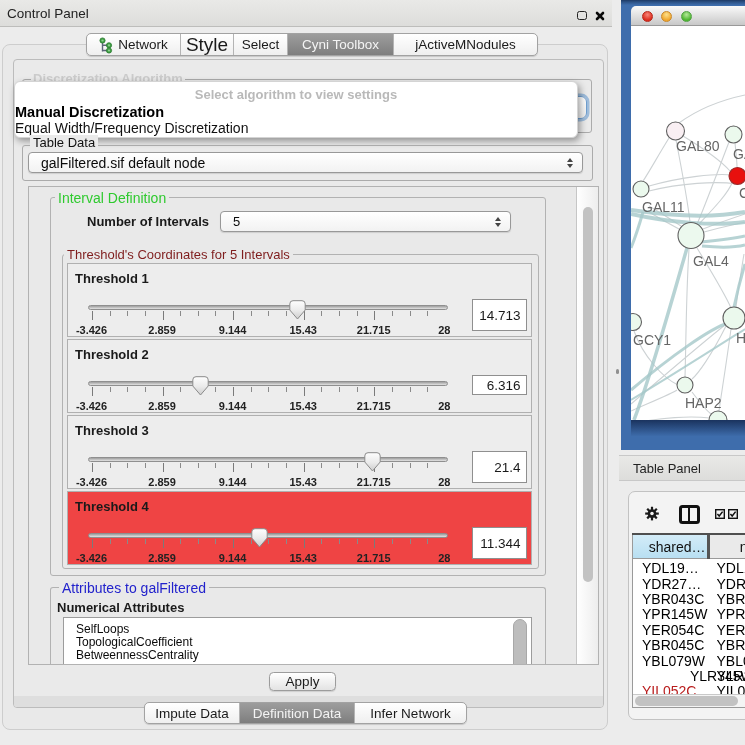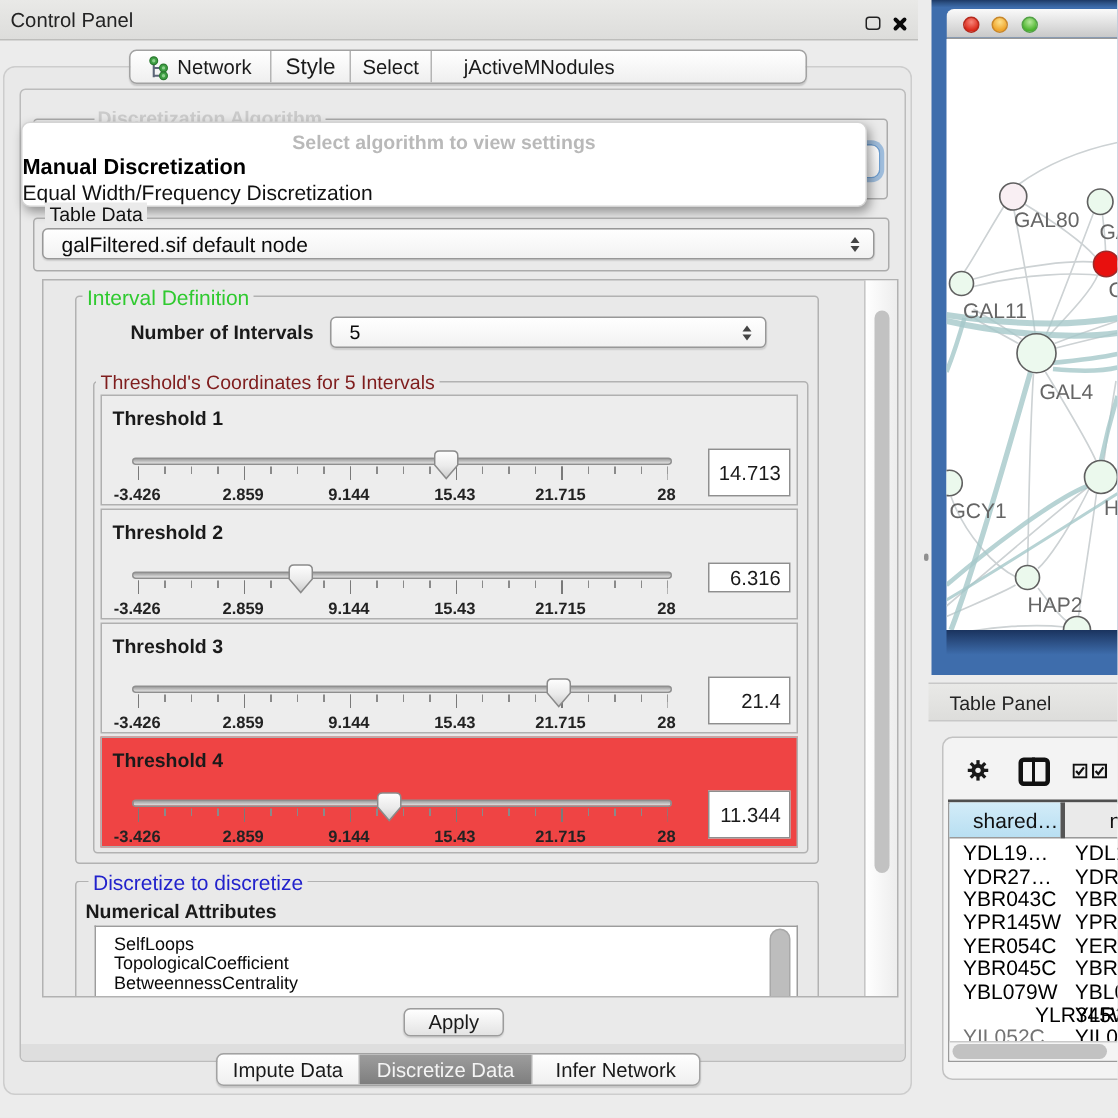--- a/index.html
+++ b/index.html
@@ -30,26 +30,27 @@
         </g>
         <g fill="#3fa044" stroke="#2c7a31" stroke-width="0.8">
           <circle cx="3.5" cy="3.5" r="2.6"></circle>
           <circle cx="10" cy="8.3" r="2.6"></circle>
           <circle cx="10" cy="13.5" r="2.6"></circle>
         </g>
         <circle cx="3.5" cy="3.5" r="1.1" fill="#8fd08f"></circle>
         <circle cx="10" cy="8.3" r="1.1" fill="#8fd08f"></circle>
         <circle cx="10" cy="13.5" r="1.1" fill="#8fd08f"></circle>
       </svg>Network</div>
-    <div style="width:53px;height:100%;border-right:1px solid #b4b4b4;display:flex;align-items:center;justify-content:center;font-size:15px;">Style</div>
+    <div style="width:53px;height:100%;border-right:1px solid #b4b4b4;display:flex;align-items:center;justify-content:center;font-size:19px;">Style</div>
     <div style="width:54px;height:100%;border-right:1px solid #b4b4b4;display:flex;align-items:center;justify-content:center;font-size:13.5px;">Select</div>
+    <div style="width:106px;height:100%;background:linear-gradient(#9d9d9d,#7e7e7e);color:#f4f4f4;border-right:1px solid #b4b4b4;display:flex;align-items:center;justify-content:center;font-size:13.5px;">Cyni Toolbox</div>
     <div style="width:143px;height:100%;display:flex;align-items:center;justify-content:center;font-size:13.5px;">jActiveMNodules</div>
   </div>
 <div class="abs" style="left:22px;top:79px;width:570px;height:54px;border:1px solid #ababab;border-radius:3px;"></div>
-<div class="abs b" style="left:31px;top:71px;font-size:13px;color:#cbcbcb;background:#eaeaea;padding:0 2px;margin-left:32px;">Discretization Algorithm</div>
+<div class="abs b" style="left:31px;top:71px;font-size:13px;color:#cbcbcb;background:#eaeaea;padding:0 2px;">Discretization Algorithm</div>
 <div class="abs" style="left:560px;top:96px;width:27px;height:23px;border-radius:6px;box-shadow:0 0 0 2.5px rgba(95,150,205,0.55);background:linear-gradient(#fff,#eee);border:1.5px solid #6f9ecf;"></div>
 <div class="abs" style="left:14px;top:81px;width:564px;height:57px;background:#fff;border:1px solid #d4d4d4;border-radius:6px;box-shadow:2px 3px 7px rgba(0,0,0,0.38);"></div>
 <div class="abs b" style="left:14px;top:87px;width:564px;text-align:center;font-size:13px;color:#b9b9b9;">Select algorithm to view settings</div>
 <div class="abs b" style="left:15px;top:104px;font-size:14.5px;color:#000;">Manual Discretization</div>
 <div class="abs" style="left:15px;top:120px;font-size:14px;color:#111;">Equal Width/Frequency Discretization</div>
 <div class="abs" style="left:22px;top:145px;width:571px;height:36px;border:1px solid #ababab;border-radius:3px;"></div>
 <div class="abs" style="left:30px;top:135px;font-size:13px;color:#111;background:#eaeaea;padding:0 3px;">Table Data</div>
 <div class="abs" style="left:28px;top:152px;width:555px;height:21px;border:1px solid #989898;border-radius:4px;background:linear-gradient(#ffffff,#f2f2f2);box-shadow:0 1px 1px rgba(0,0,0,0.12);">
     <div style="position:absolute;left:12px;top:50%;transform:translateY(-52%);font-size:14px;color:#0a0a0a;">galFiltered.sif default node</div>
     <div style="position:absolute;right:9px;top:50%;margin-top:-5px;width:0;height:0;border-left:3.5px solid transparent;border-right:3.5px solid transparent;border-bottom:4.5px solid #444;"></div>
@@ -154,30 +155,30 @@
         <linearGradient id="thg4" x1="0" y1="0" x2="0" y2="1">
           <stop offset="0" stop-color="#fefefe"></stop>
           <stop offset="0.55" stop-color="#eaeaea"></stop>
           <stop offset="1" stop-color="#cccccc"></stop>
         </linearGradient>
       </defs>
     </svg>
     <div class="abs" style="left:403.5px;top:35px;width:55px;height:32px;background:#fff;border:1px solid #8f8f8f;display:flex;align-items:center;justify-content:flex-end;padding-right:5px;font-size:13.5px;">11.344</div>
   </div>
 <div class="abs" style="left:50px;top:587px;width:496px;height:77px;border:1px solid #b2b2b2;border-radius:3px 3px 0 0;border-bottom:none;"></div>
-<div class="abs" style="left:59px;top:580px;font-size:14px;color:#2222cc;background:#e9e9e9;padding:0 3px;">Discretize to discretize</div>
+<div class="abs" style="left:59px;top:580px;font-size:14px;color:#2222cc;background:#e9e9e9;padding:0 3px;">Attributes to galFiltered</div>
 <div class="abs b" style="left:57px;top:600px;font-size:13px;">Numerical Attributes</div>
 <div class="abs" style="left:63px;top:617px;width:469px;height:47px;background:#fff;border:1px solid #9c9c9c;border-bottom:none;overflow:hidden;">
     <div style="padding:5px 0 0 12px;font-size:12px;line-height:12.9px;color:#0a0a0a;">SelfLoops<br>TopologicalCoefficient<br>BetweennessCentrality</div>
     <div style="position:absolute;right:4.5px;top:1px;width:13.5px;height:60px;background:#bdbdbd;border-radius:7px;border:1px solid #a8a8a8;"></div>
   </div>
 <div class="abs" style="left:269px;top:672px;width:67px;height:19px;border:1px solid #9c9c9c;border-radius:4.5px;background:linear-gradient(#ffffff,#e3e3e3);display:flex;align-items:center;justify-content:center;font-size:13.5px;box-shadow:0 1px 1px rgba(0,0,0,0.12);">Apply</div>
 <div class="abs" style="left:144px;top:702px;width:323px;height:22px;border:1px solid #a2a2a2;border-radius:5px;background:linear-gradient(#ffffff,#efefef);overflow:hidden;display:flex;box-shadow:0 1px 1px rgba(0,0,0,0.15);">
     <div style="width:95px;height:100%;border-right:1px solid #b4b4b4;display:flex;align-items:center;justify-content:center;font-size:13.5px;">Impute Data</div>
-    <div style="width:115px;height:100%;background:linear-gradient(#9d9d9d,#7e7e7e);color:#f4f4f4;border-right:1px solid #b4b4b4;display:flex;align-items:center;justify-content:center;font-size:13.5px;">Discretize Data</div>
+    <div style="width:115px;height:100%;background:linear-gradient(#9d9d9d,#7e7e7e);color:#f4f4f4;border-right:1px solid #b4b4b4;display:flex;align-items:center;justify-content:center;font-size:13.5px;">Definition Data</div>
     <div style="width:111px;height:100%;display:flex;align-items:center;justify-content:center;font-size:13.5px;">Infer Network</div>
   </div>
 <div class="abs" style="left:616px;top:369px;width:3px;height:5px;border-radius:2px;background:#909090;"></div>
 <div class="abs" style="left:620.5px;top:0;width:124.5px;height:450px;background:linear-gradient(#1d3965 0px,#2d5285 2px,#3e6dac 5px,#3e6dac 100%);"></div>
 <div class="abs" style="left:631px;top:6px;width:114px;height:20px;background:linear-gradient(#fafafa,#c8c8c8);border-bottom:1px solid #999;border-top-left-radius:5px;"></div>
 <div class="abs" style="left:641.5px;top:10.5px;width:11px;height:11px;border-radius:50%;background:radial-gradient(circle at 50% 30%,#f78579,#dc2b1c 70%);border:1px solid #b5291d;"></div>
 <div class="abs" style="left:661.0px;top:10.5px;width:11px;height:11px;border-radius:50%;background:radial-gradient(circle at 50% 30%,#fde08a,#f0a62c 70%);border:1px solid #c8872a;"></div>
 <div class="abs" style="left:680.5px;top:10.5px;width:11px;height:11px;border-radius:50%;background:radial-gradient(circle at 50% 30%,#b5e89a,#4cb52e 70%);border:1px solid #53a146;"></div>
 <svg class="abs" style="left:631px;top:26px;background:#fff;" width="114" height="394" viewBox="0 0 114 394">
 <g fill="none" stroke="#cdd2d4" stroke-width="1.1">
@@ -277,16 +278,16 @@
 <div class="abs" style="left:642px;top:606.4px;width:64px;font-size:14px;color:#000;">YPR145W</div>
 <div class="abs" style="left:716.5px;top:606.4px;width:29px;font-size:14px;color:#000;overflow:hidden;">YPR1</div>
 <div class="abs" style="left:642px;top:621.8px;width:64px;font-size:14px;color:#000;">YER054C</div>
 <div class="abs" style="left:716.5px;top:621.8px;width:29px;font-size:14px;color:#000;overflow:hidden;">YER0</div>
 <div class="abs" style="left:642px;top:637.2px;width:64px;font-size:14px;color:#000;">YBR045C</div>
 <div class="abs" style="left:716.5px;top:637.2px;width:29px;font-size:14px;color:#000;overflow:hidden;">YBR0</div>
 <div class="abs" style="left:642px;top:652.6px;width:64px;font-size:14px;color:#000;">YBL079W</div>
 <div class="abs" style="left:716.5px;top:652.6px;width:29px;font-size:14px;color:#000;overflow:hidden;">YBL0</div>
 <div class="abs" style="left:642px;top:668.0px;width:64px;font-size:14px;color:#000;margin-left:48px;">YLR345W</div>
 <div class="abs" style="left:716.5px;top:668.0px;width:29px;font-size:14px;color:#000;overflow:hidden;">YLR3</div>
-<div class="abs" style="left:642px;top:683.4px;width:64px;font-size:14px;color:#737373;">YIL052C</div>
+<div class="abs" style="left:642px;top:683.4px;width:64px;font-size:14px;color:#b91c1c;">YIL052C</div>
 <div class="abs" style="left:716.5px;top:683.4px;width:29px;font-size:14px;color:#000;overflow:hidden;">YIL0</div>
 <div class="abs" style="left:633px;top:694px;width:112px;height:13px;background:#f4f4f4;border-top:1px solid #c9c9c9;"></div>
 <div class="abs" style="left:635px;top:695.5px;width:103px;height:10px;background:#c2c2c2;border-radius:5px;"></div>
 
 </body></html>

